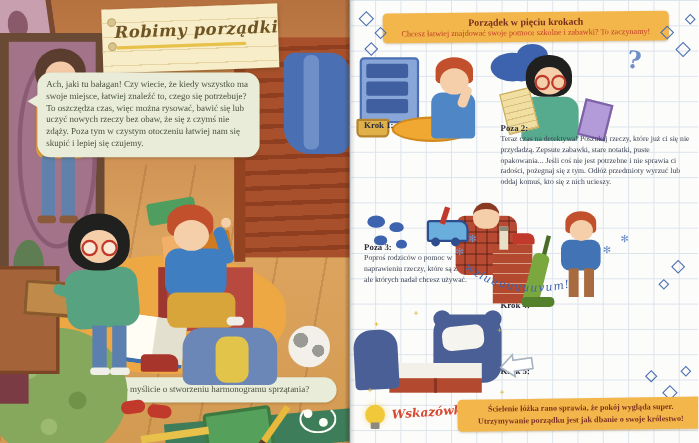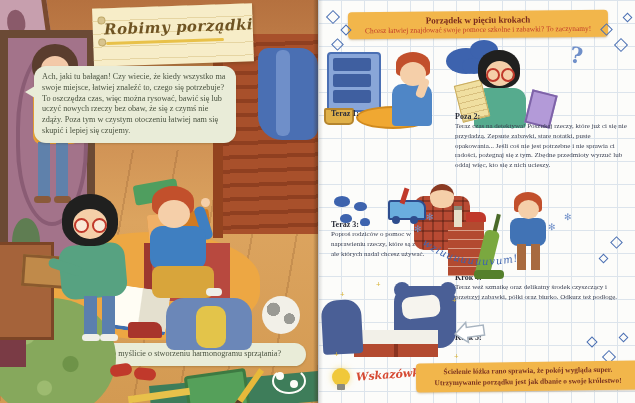--- a/index.html
+++ b/index.html
@@ -308,27 +308,26 @@
     <div class="abs cloud" style="left:144px;top:58px;width:24px;height:16px;"></div>
     <div class="abs qmark">?</div>
     <div class="abs pmom-body"></div>
     <div class="abs papers"></div>
     <div class="abs purple-book"></div>
     <div class="abs pmom-hair"></div>
     <div class="abs pmom-face"></div>
     <div class="abs pmom-g1"></div>
     <div class="abs pmom-g2"></div>
 
-    <div id="step1-label" class="abs step-label">Teraz 1:</div>
+    <div id="step1-label" class="abs step-label">Krok 1:</div>
     <div id="step2-label" class="abs step-label">Poza 2:</div>
-    <div id="step2-text" class="abs step-text">Teraz czas na detektywa! Poszukaj rzeczy, które już ci się nie przydadzą. Zepsute zabawki, stare notatki, puste opakowania... Jeśli coś nie jest potrzebne i nie sprawia ci radości, pożegnaj się z tym. Zbędne przedmioty wyrzuć lub oddaj więc, kto się z nich ucieszy.</div>
-    <div id="step3-label" class="abs step-label">Teraz 3:</div>
+    <div id="step2-text" class="abs step-text">Teraz czas na detektywa! Poszukaj rzeczy, które już ci się nie przydadzą. Zepsute zabawki, stare notatki, puste opakowania... Jeśli coś nie jest potrzebne i nie sprawia ci radości, pożegnaj się z tym. Odłóż przedmioty wyrzuć lub oddaj komuś, kto się z nich ucieszy.</div>
+    <div id="step3-label" class="abs step-label">Poza 3:</div>
     <div id="step3-text" class="abs step-text">Poproś rodziców o pomoc w naprawieniu rzeczy, które są zepsute, ale których nadal chcesz używać.</div>
     <div id="step4-label" class="abs step-label">Krok 4:</div>
-    <div id="step4-text" class="abs step-text">Teraz weź szmatkę oraz delikatny środek czyszczący i przetrzyj zabawki, półki oraz biurko. Odkurz też podłogę.</div>
     <div id="step5-label" class="abs step-label">Krok 5:</div>
 
     <div class="abs sock" style="left:16px;top:196px;width:16px;height:11px;"></div>
     <div class="abs sock" style="left:36px;top:202px;width:13px;height:9px;"></div>
     <div class="abs sock" style="left:22px;top:214px;width:12px;height:9px;"></div>
     <div class="abs sock" style="left:42px;top:218px;width:10px;height:8px;"></div>
 
     <div class="abs plaid-body"></div>
     <div class="abs plaid-head"></div>
     <div class="abs truck"></div>

